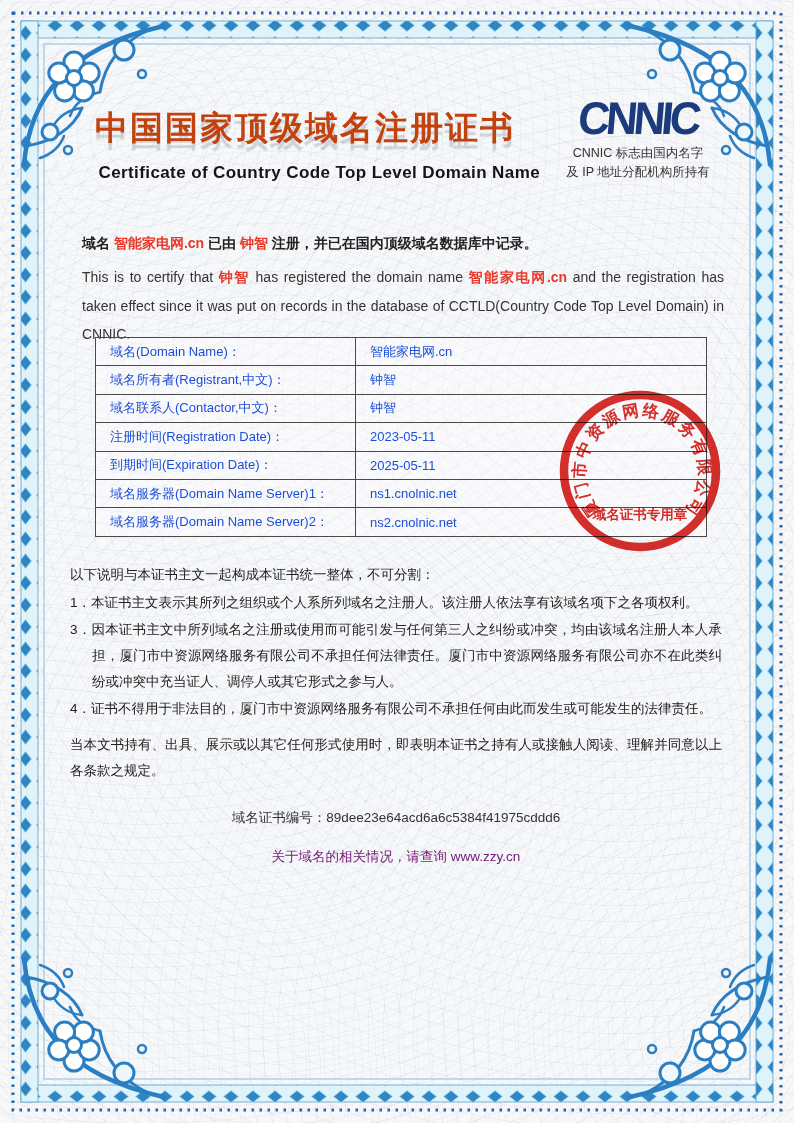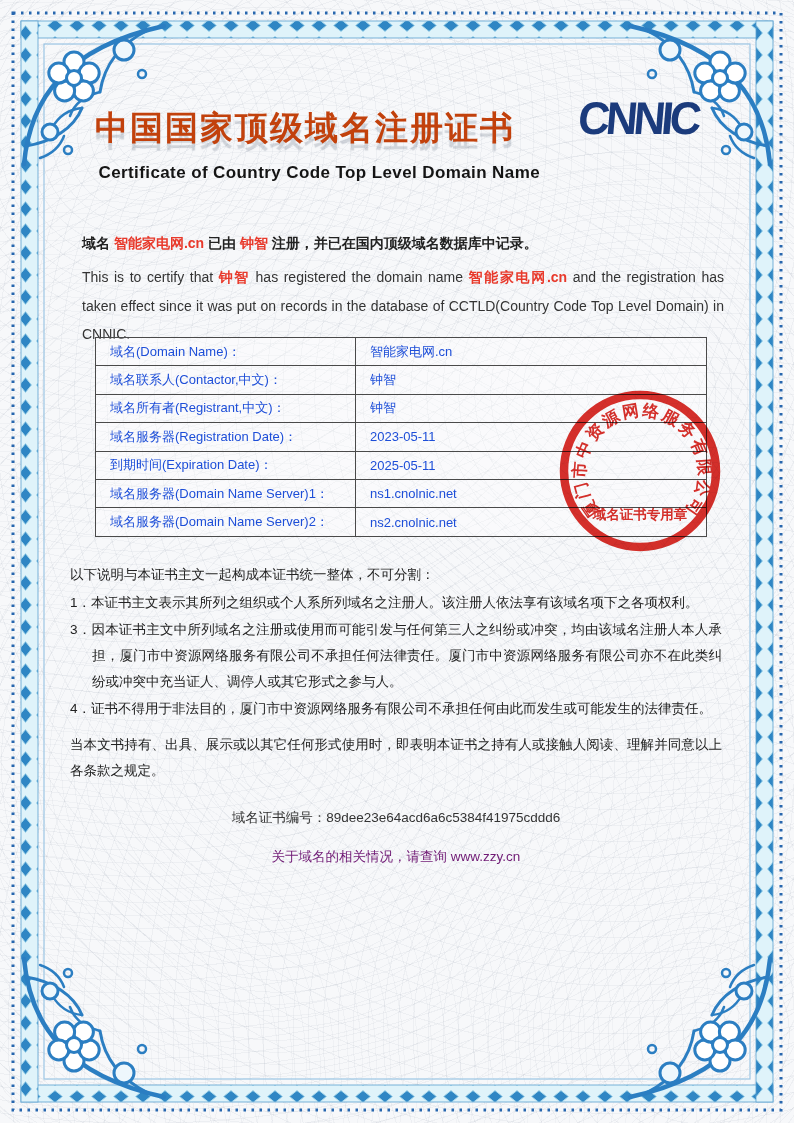--- a/index.html
+++ b/index.html
@@ -109,42 +109,46 @@
     <use href="#corner" transform="translate(778,1107) scale(-1,-1)"></use>
   </svg>
 
   <div class="title-block">
     <h1 class="title-cn">中国国家顶级域名注册证书</h1>
     <h2 class="title-en">Certificate of Country Code Top Level Domain Name</h2>
   </div>
 
   <div class="logo-block">
     <div class="cnnic-logo">CNNIC</div>
+    <div class="logo-note">
+      <span>CNNIC 标志由国内名字</span><br>
+      <span>及 IP 地址分配机构所持有</span>
+    </div>
   </div>
 
   <p class="intro-cn"><span>域名 </span><span class="red">智能家电网.cn</span><span> 已由 </span><span class="red">钟智</span><span> 注册，并已在国内顶级域名数据库中记录。</span></p>
 
   <p class="intro-en"><span>This is to certify that </span><span class="red">钟智</span><span> has registered the domain name </span><span class="red">智能家电网.cn</span><span> and the registration has taken effect since it was put on records in the database of CCTLD(Country Code Top Level Domain) in CNNIC.</span></p>
 
   <table class="cert-table">
     <tbody>
       <tr>
         <td class="lbl">域名(Domain Name)：</td>
         <td>智能家电网.cn</td>
       </tr>
       <tr>
+        <td class="lbl">域名所有者(Registrant,中文)：</td>
+        <td>钟智</td>
+      </tr>
+      <tr>
         <td class="lbl">域名联系人(Contactor,中文)：</td>
         <td>钟智</td>
       </tr>
       <tr>
-        <td class="lbl">域名所有者(Registrant,中文)：</td>
-        <td>钟智</td>
-      </tr>
-      <tr>
-        <td class="lbl">域名服务器(Registration Date)：</td>
+        <td class="lbl">注册时间(Registration Date)：</td>
         <td>2023-05-11</td>
       </tr>
       <tr>
         <td class="lbl">到期时间(Expiration Date)：</td>
         <td>2025-05-11</td>
       </tr>
       <tr>
         <td class="lbl">域名服务器(Domain Name Server)1：</td>
         <td>ns1.cnolnic.net</td>
       </tr>

